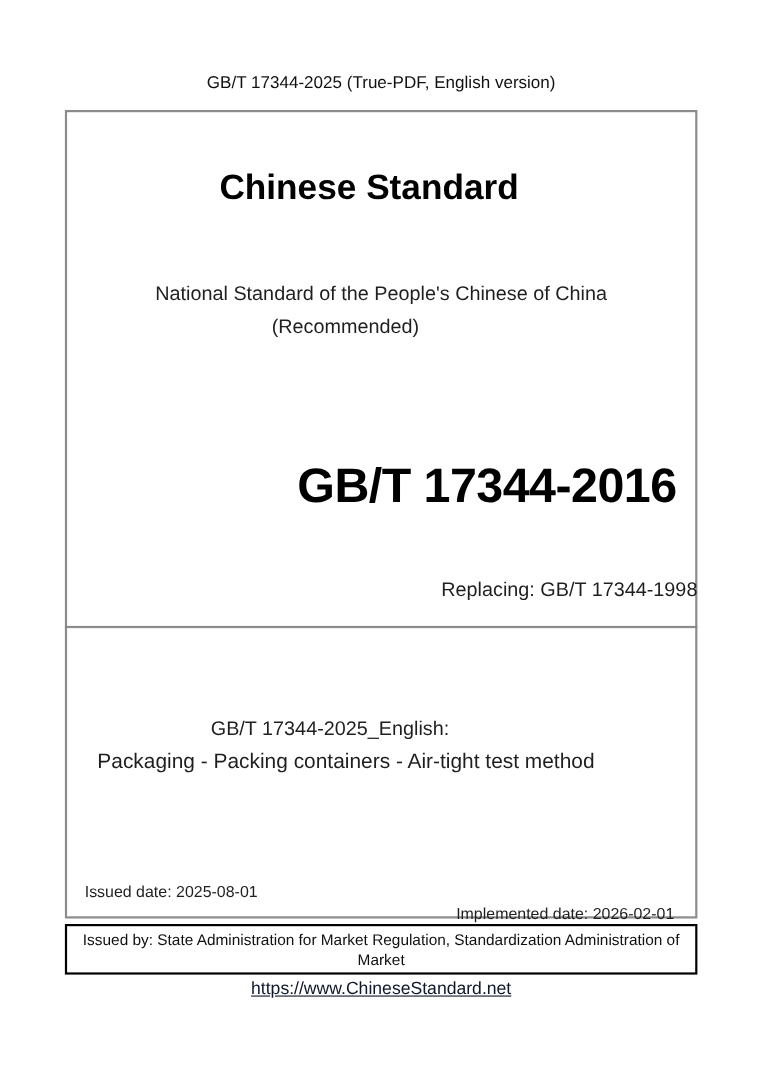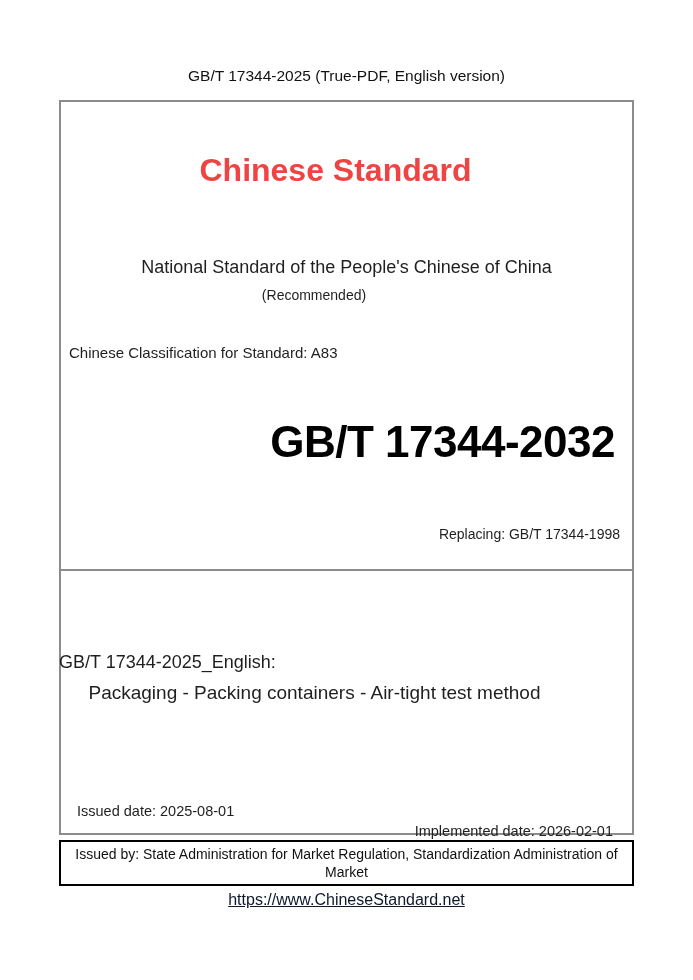--- a/index.html
+++ b/index.html
@@ -36,54 +36,54 @@
     position: absolute;
     left: 59px; top: 569px;
     width: 575px; height: 0;
     border-top: 2px solid #8c8c8c;
   }
 
   .brand-title {
     top: 154px; left: 0; width: 671px;
     text-align: center;
     font-size: 32px; font-weight: bold;
-    color: #ef4444;
+    color: #000000;
   }
   .brand-gb {
     top: 140px; right: 71px;
     font-size: 50px; font-weight: bold;
     color: #000;
   }
   .national-line {
     top: 258px; left: 59px; width: 575px;
     text-align: center;
     font-size: 18px;
   }
   .recommended-line {
     top: 288px; left: 59px; width: 510px;
     text-align: center;
-    font-size: 14px;
+    font-size: 18px;
   }
   .classification-line {
     top: 345px; left: 69px;
     font-size: 15px;
   }
   .standard-code {
     top: 420px; right: 78px;
     font-size: 44px; font-weight: bold;
     letter-spacing: -0.5px;
     color: #000;
   }
   .replacing-line {
-    top: 527px; right: 73px;
-    font-size: 14px;
+    top: 527px; right: 59px;
+    font-size: 18px;
   }
   .english-label {
     top: 653px; left: 59px; width: 482px;
-    text-align: left;
+    text-align: center;
     font-size: 18px;
   }
   .english-title {
     top: 683px; left: 59px; width: 511px;
     text-align: center;
     font-size: 19px;
   }
   .issued-date { top: 804px; left: 77px; font-size: 14.5px; }
   .implemented-date { top: 824px; right: 80px; font-size: 14.5px; }
 
@@ -123,23 +123,22 @@
   <div class="main-box"></div>
   <div class="section-divider"></div>
 
   <div class="abs brand-title">Chinese Standard</div>
 
 
   <div class="abs national-line">National Standard of the People's Chinese of China</div>
 
   <div class="abs recommended-line">(Recommended)</div>
 
-  <div class="abs classification-line">Chinese Classification for Standard: A83</div>
 
-  <div class="abs standard-code">GB/T 17344-2032</div>
+  <div class="abs standard-code">GB/T 17344-2016</div>
 
   <div class="abs replacing-line">Replacing: GB/T 17344-1998</div>
 
   <div class="abs english-label">GB/T 17344-2025_English:</div>
 
   <div class="abs english-title">Packaging - Packing containers - Air-tight test method</div>
 
   <div class="abs issued-date">Issued date: 2025-08-01</div>
 
   <div class="abs implemented-date">Implemented date: 2026-02-01</div>

